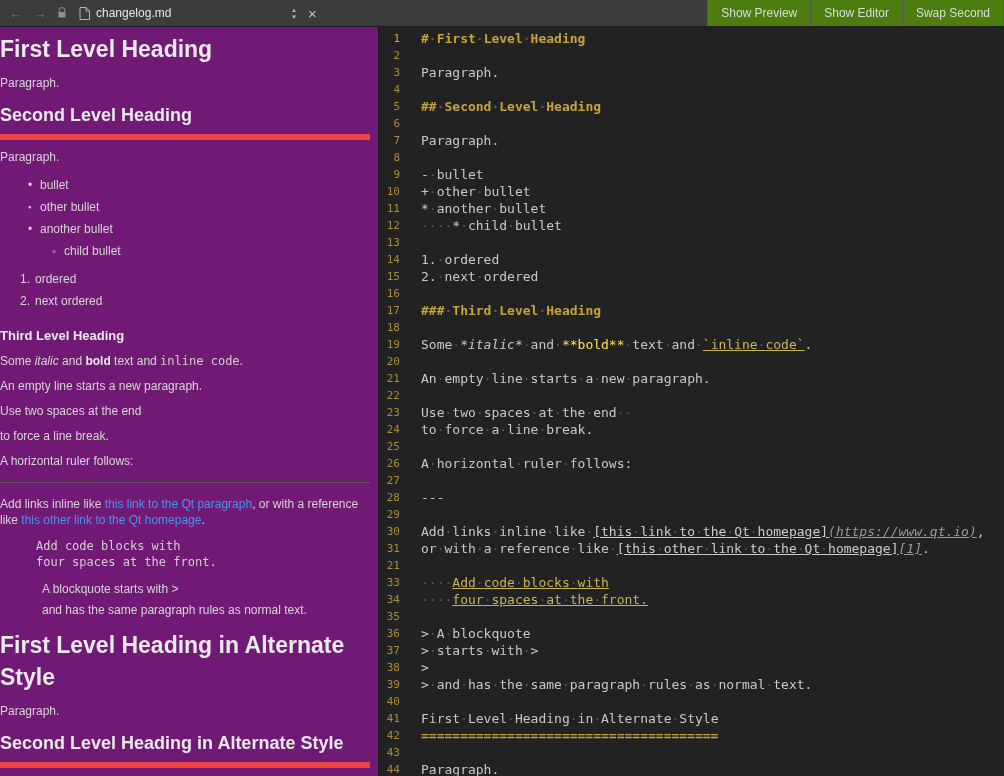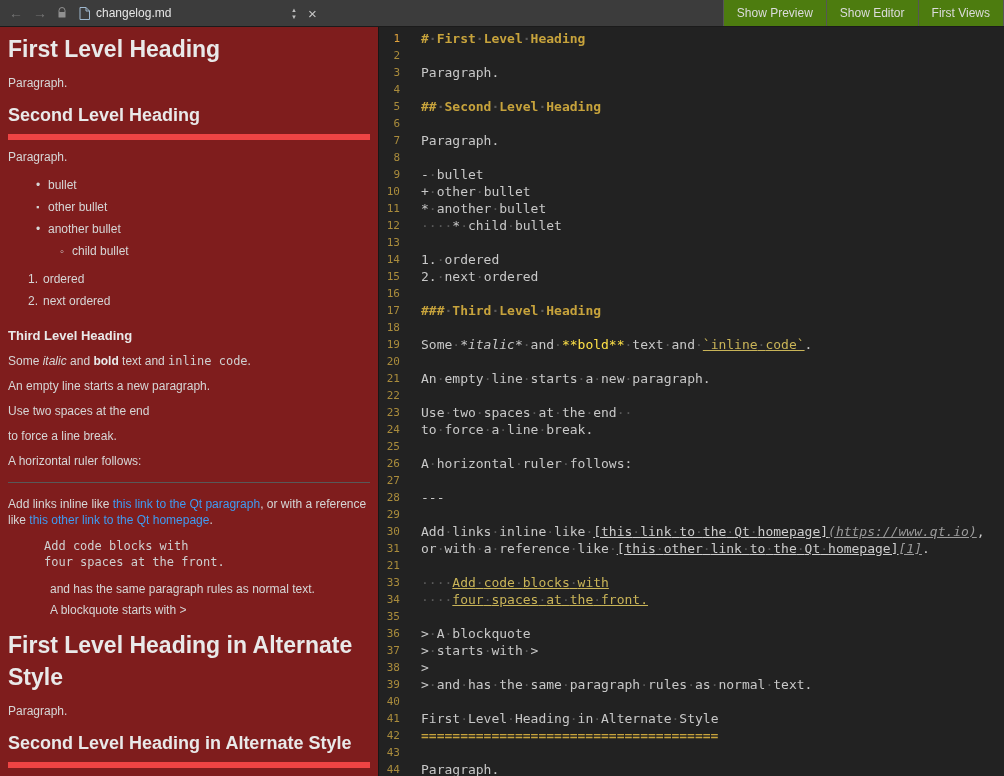--- a/index.html
+++ b/index.html
@@ -18,21 +18,21 @@
   .close-btn { color:#c6c6c6; font-size:15px; margin-left:11px; line-height:27px; cursor:default; }
   .spacer { flex:1; }
   .tb-buttons { display:flex; height:100%; }
   .tb-btn { display:flex; align-items:center; padding:0 13px; font-size:12px; color:#dcdcdc; background:#4d7c0f; border-left:1px solid #565656; cursor:default; }
   .tb-btn:last-child { border-right:1px solid #565656; }
 
   
   .main { flex:1; display:flex; min-height:0; }
 
   
-  .preview-pane { flex:0 0 379px; background:#7f1d1d; border-right:1px solid #171717; padding:2px 8px 0 8px; overflow:hidden; font-size:12px; color:#d6d6d6; }
+  .preview-pane { flex:0 0 379px; background:#701a75; border-right:1px solid #171717; padding:2px 8px 0 0; overflow:hidden; font-size:12px; color:#d6d6d6; }
   .pv-h1 { font-size:23px; font-weight:bold; color:#e9e9e9; line-height:32px; margin:4px 0 10px; }
   .pv-h2 { font-size:18px; font-weight:bold; color:#e9e9e9; margin:14px 0 2px; padding-bottom:8px; border-bottom:6px solid #ef4444; }
   .pv-h3 { font-size:13px; font-weight:bold; color:#e9e9e9; margin:16px 0 10px; }
   .pv-p { margin:9px 0; line-height:16px; }
   .pv-p b { color:#e9e9e9; }
   .pv-list { margin:6px 0; }
   .pv-li { line-height:22px; display:flex; }
   .pv-li.ind1 { padding-left:28px; }
   .pv-li.ind2 { padding-left:52px; }
   .pv-li.ord  { padding-left:20px; }
@@ -94,21 +94,21 @@
       </span>
     </div>
 
     <span class="close-btn">×</span>
 
     <div class="spacer"></div>
 
     <div class="tb-buttons">
       <div class="tb-btn">Show Preview</div>
       <div class="tb-btn">Show Editor</div>
-      <div class="tb-btn">First Views</div>
+      <div class="tb-btn">Swap Second</div>
     </div>
   </div>
 
   <div class="main">
     <div class="preview-pane">
       <div id="preview-content">
           <div class="pv-h1">First Level Heading</div>
           <div class="pv-p">Paragraph.</div>
           <div class="pv-h2">Second Level Heading</div>
           <div class="pv-p">Paragraph.</div>
@@ -146,22 +146,22 @@
           <div class="pv-p">Use two spaces at the end</div>
           <div class="pv-p">to force a line break.</div>
           <div class="pv-p">A horizontal ruler follows:</div>
           <div class="pv-hr"></div>
           <div class="pv-p">Add links inline like <span class="pv-link">this link to the Qt paragraph</span>, or with a reference like <span class="pv-link">this other link to the Qt homepage</span>.</div>
           <div class="pv-codeblock">
             <div>Add code blocks with</div>
             <div>four spaces at the front.</div>
           </div>
           <div class="pv-quote">
+            <div class="pv-qp">A blockquote starts with &gt;</div>
             <div class="pv-qp">and has the same paragraph rules as normal text.</div>
-            <div class="pv-qp">A blockquote starts with &gt;</div>
           </div>
           <div class="pv-h1">First Level Heading in Alternate Style</div>
           <div class="pv-p">Paragraph.</div>
           <div class="pv-h2">Second Level Heading in Alternate Style</div>
           <div class="pv-p">Paragraph.</div>
         </div>
     </div>
     <div class="editor-pane">
       <div id="editor-lines">
           <div class="ed-row">

